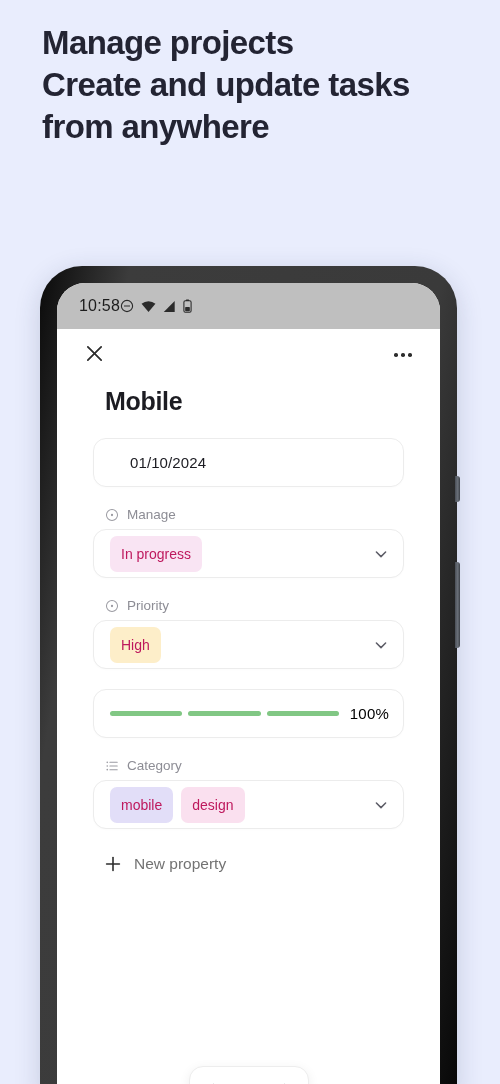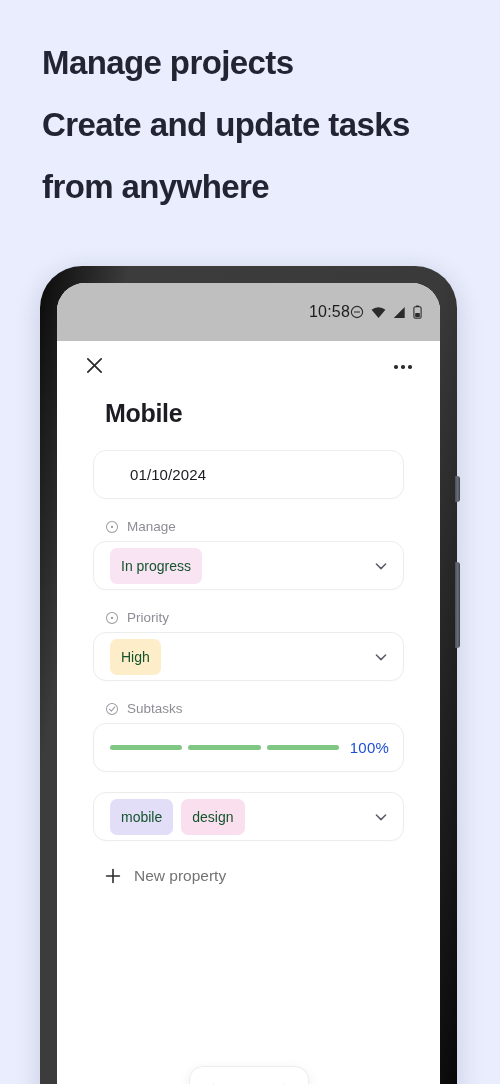--- a/index.html
+++ b/index.html
@@ -21,21 +21,21 @@
     position: absolute;
     left: 42px;
     top: 22px;
     width: 430px;
     color: #232433;
     font-size: 33px;
     line-height: 42px;
     font-weight: bold;
     letter-spacing: -0.6px;
   }
-  .headline .hl-line { display: block; white-space: nowrap; margin-top: 20px; }
+  .headline .hl-line { display: block; white-space: nowrap; }
 
   
   .phone {
     position: absolute;
     left: 40px;
     top: 266px;
     width: 417px;
     height: 830px;
     border-radius: 42px 42px 0 0;
     background: linear-gradient(100deg, #0a0a0a 0%, #3c3c3c 16%, #3a3a3a 72%, #070707 100%);
@@ -60,25 +60,25 @@
     top: 17px;
     width: 383px;
     height: 813px;
     border-radius: 28px 28px 0 0;
     background: #ffffff;
     overflow: hidden;
   }
 
   
   .status-bar {
-    height: 58px;
+    height: 46px;
     background: #bfbfbf;
     display: flex;
     align-items: center;
-    justify-content: flex-end;
+    justify-content: flex-start;
     padding: 0 18px 0 22px;
   }
   .status-time {
     font-size: 16px;
     color: #1d1d1d;
     letter-spacing: 0.2px;
   }
   .status-icons {
     display: flex;
     align-items: center;
@@ -147,41 +147,41 @@
 
   .chev { width: 16px; height: 16px; flex: none; }
 
   .pill {
     display: inline-flex;
     align-items: center;
     height: 36px;
     padding: 0 11px;
     border-radius: 7px;
     font-size: 14px;
-    color: #14532d;
+    color: #be185d;
     white-space: nowrap;
   }
   .pill.pink   { background: #f9e4f3; }
   .pill.yellow { background: #fdeec9; }
   .pill.lav    { background: #e2def8; }
   .pill.rose   { background: #fae0ef; }
   .tags { display: flex; gap: 8px; }
 
   
   .progress-row { display: flex; align-items: center; gap: 11px; width: 100%; }
   .bars { display: flex; gap: 6px; flex: 1; }
   .bar {
     flex: 1;
     height: 5px;
     border-radius: 3px;
     background: #81c784;
   }
   .pct {
     font-size: 15px;
-    color: #1d4ed8;
+    color: #000000;
     letter-spacing: 0.2px;
   }
 
   
   .new-prop {
     display: flex;
     align-items: center;
     gap: 13px;
     margin: 26px 0 0 12px;
     cursor: pointer;
@@ -318,42 +318,46 @@
           <span class="spacer"></span>
           <span class="chev">
             <svg width="16" height="16" viewBox="0 0 16 16">
               <polyline points="3.4,6 8,10.6 12.6,6" fill="none" stroke="#5c5c66" stroke-width="1.5" stroke-linecap="round" stroke-linejoin="round"></polyline>
             </svg>
           </span>
         </div>
       </div>
 
       <div class="field">
-        <div class="field-label">
-          <span class="lbl-icon">
-            <svg width="14" height="14" viewBox="0 0 16 16">
-              <circle cx="8" cy="8" r="6.3" fill="none" stroke="#9b9ba2" stroke-width="1.15"></circle>
-              <polyline points="5,8.2 7.2,10.4 11.2,5.6" fill="none" stroke="#9b9ba2" stroke-width="1.15" stroke-linecap="round" stroke-linejoin="round"></polyline>
-            </svg>
-          </span>
-          <span>Subtasks</span>
-        </div>
         <div class="field-box">
           <span class="progress-row">
             <span class="bars">
               <span class="bar"></span>
               <span class="bar"></span>
               <span class="bar"></span>
             </span>
             <span class="pct">100%</span>
           </span>
         </div>
       </div>
 
       <div class="field">
+        <div class="field-label">
+          <span class="lbl-icon">
+            <svg width="14" height="14" viewBox="0 0 16 16">
+              <line x1="5.6" y1="3.8" x2="14" y2="3.8" stroke="#9b9ba2" stroke-width="1.15" stroke-linecap="round"></line>
+              <line x1="5.6" y1="8" x2="14" y2="8" stroke="#9b9ba2" stroke-width="1.15" stroke-linecap="round"></line>
+              <line x1="5.6" y1="12.2" x2="14" y2="12.2" stroke="#9b9ba2" stroke-width="1.15" stroke-linecap="round"></line>
+              <circle cx="2.6" cy="3.8" r="0.95" fill="#9b9ba2"></circle>
+              <circle cx="2.6" cy="8" r="0.95" fill="#9b9ba2"></circle>
+              <circle cx="2.6" cy="12.2" r="0.95" fill="#9b9ba2"></circle>
+            </svg>
+          </span>
+          <span>Category</span>
+        </div>
         <div class="field-box">
           <span class="tags">
             <span class="pill lav">mobile</span>
             <span class="pill rose">design</span>
           </span>
           <span class="spacer"></span>
           <span class="chev">
             <svg width="16" height="16" viewBox="0 0 16 16">
               <polyline points="3.4,6 8,10.6 12.6,6" fill="none" stroke="#5c5c66" stroke-width="1.5" stroke-linecap="round" stroke-linejoin="round"></polyline>
             </svg>

